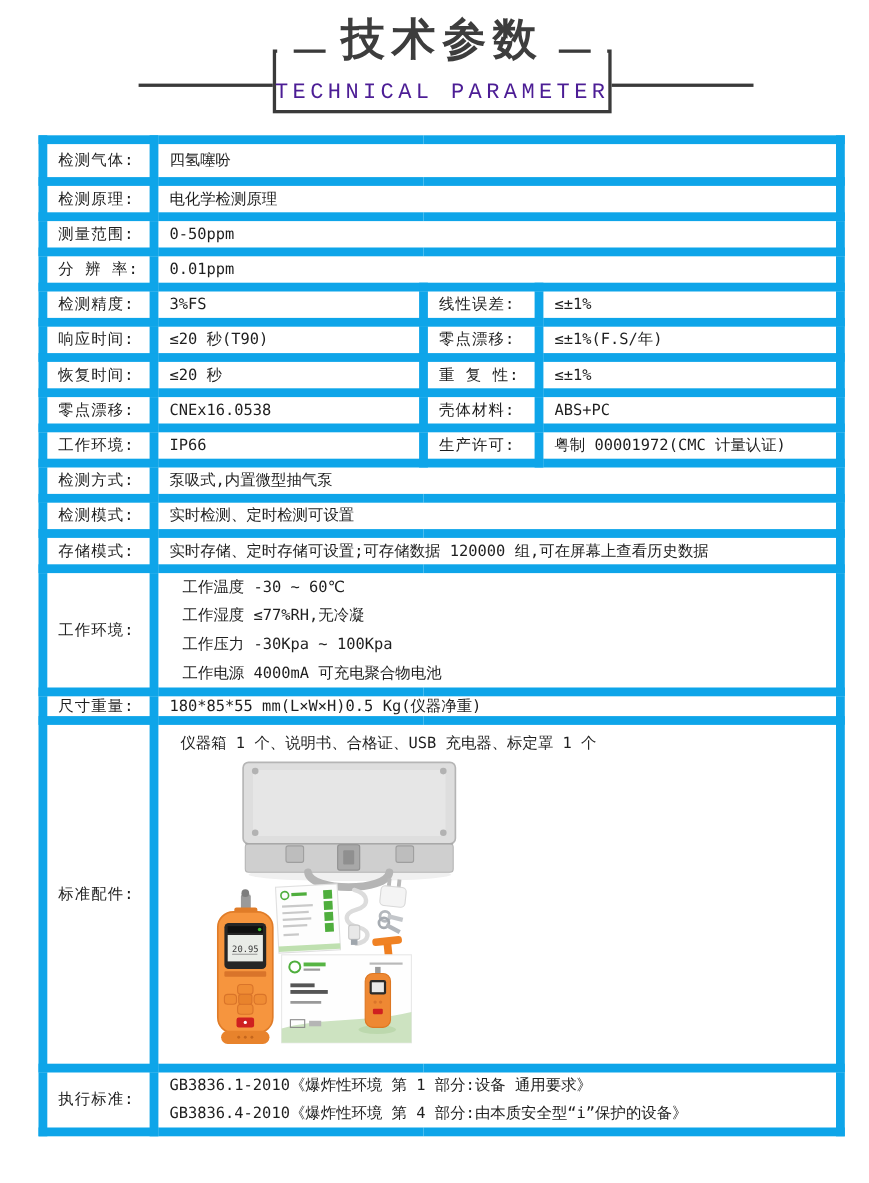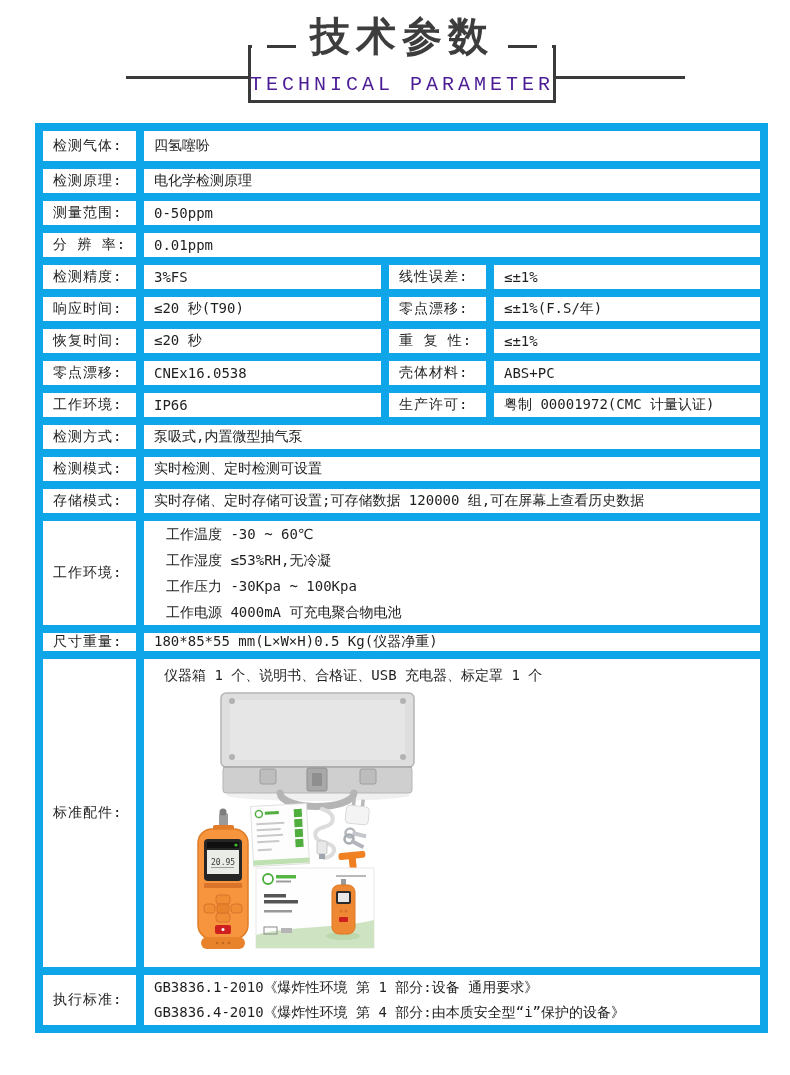--- a/index.html
+++ b/index.html
@@ -125,21 +125,21 @@
     <td colspan="3">实时检测、定时检测可设置</td>
   </tr>
   <tr class="h36">
     <td class="lbl">存储模式:</td>
     <td colspan="3">实时存储、定时存储可设置;可存储数据 120000 组,可在屏幕上查看历史数据</td>
   </tr>
   <tr class="h104">
     <td class="lbl">工作环境:</td>
     <td colspan="3">
       <div class="ml-line">工作温度 -30 ~ 60℃</div>
-      <div class="ml-line">工作湿度 ≤53%RH,无冷凝</div>
+      <div class="ml-line">工作湿度 ≤77%RH,无冷凝</div>
       <div class="ml-line">工作压力 -30Kpa ~ 100Kpa</div>
       <div class="ml-line">工作电源 4000mA 可充电聚合物电池</div>
     </td>
   </tr>
   <tr class="h33">
     <td class="lbl">尺寸重量:</td>
     <td colspan="3">180*85*55 mm(L×W×H)0.5 Kg(仪器净重)</td>
   </tr>
   <tr class="h316">
     <td class="lbl">标准配件:</td>

